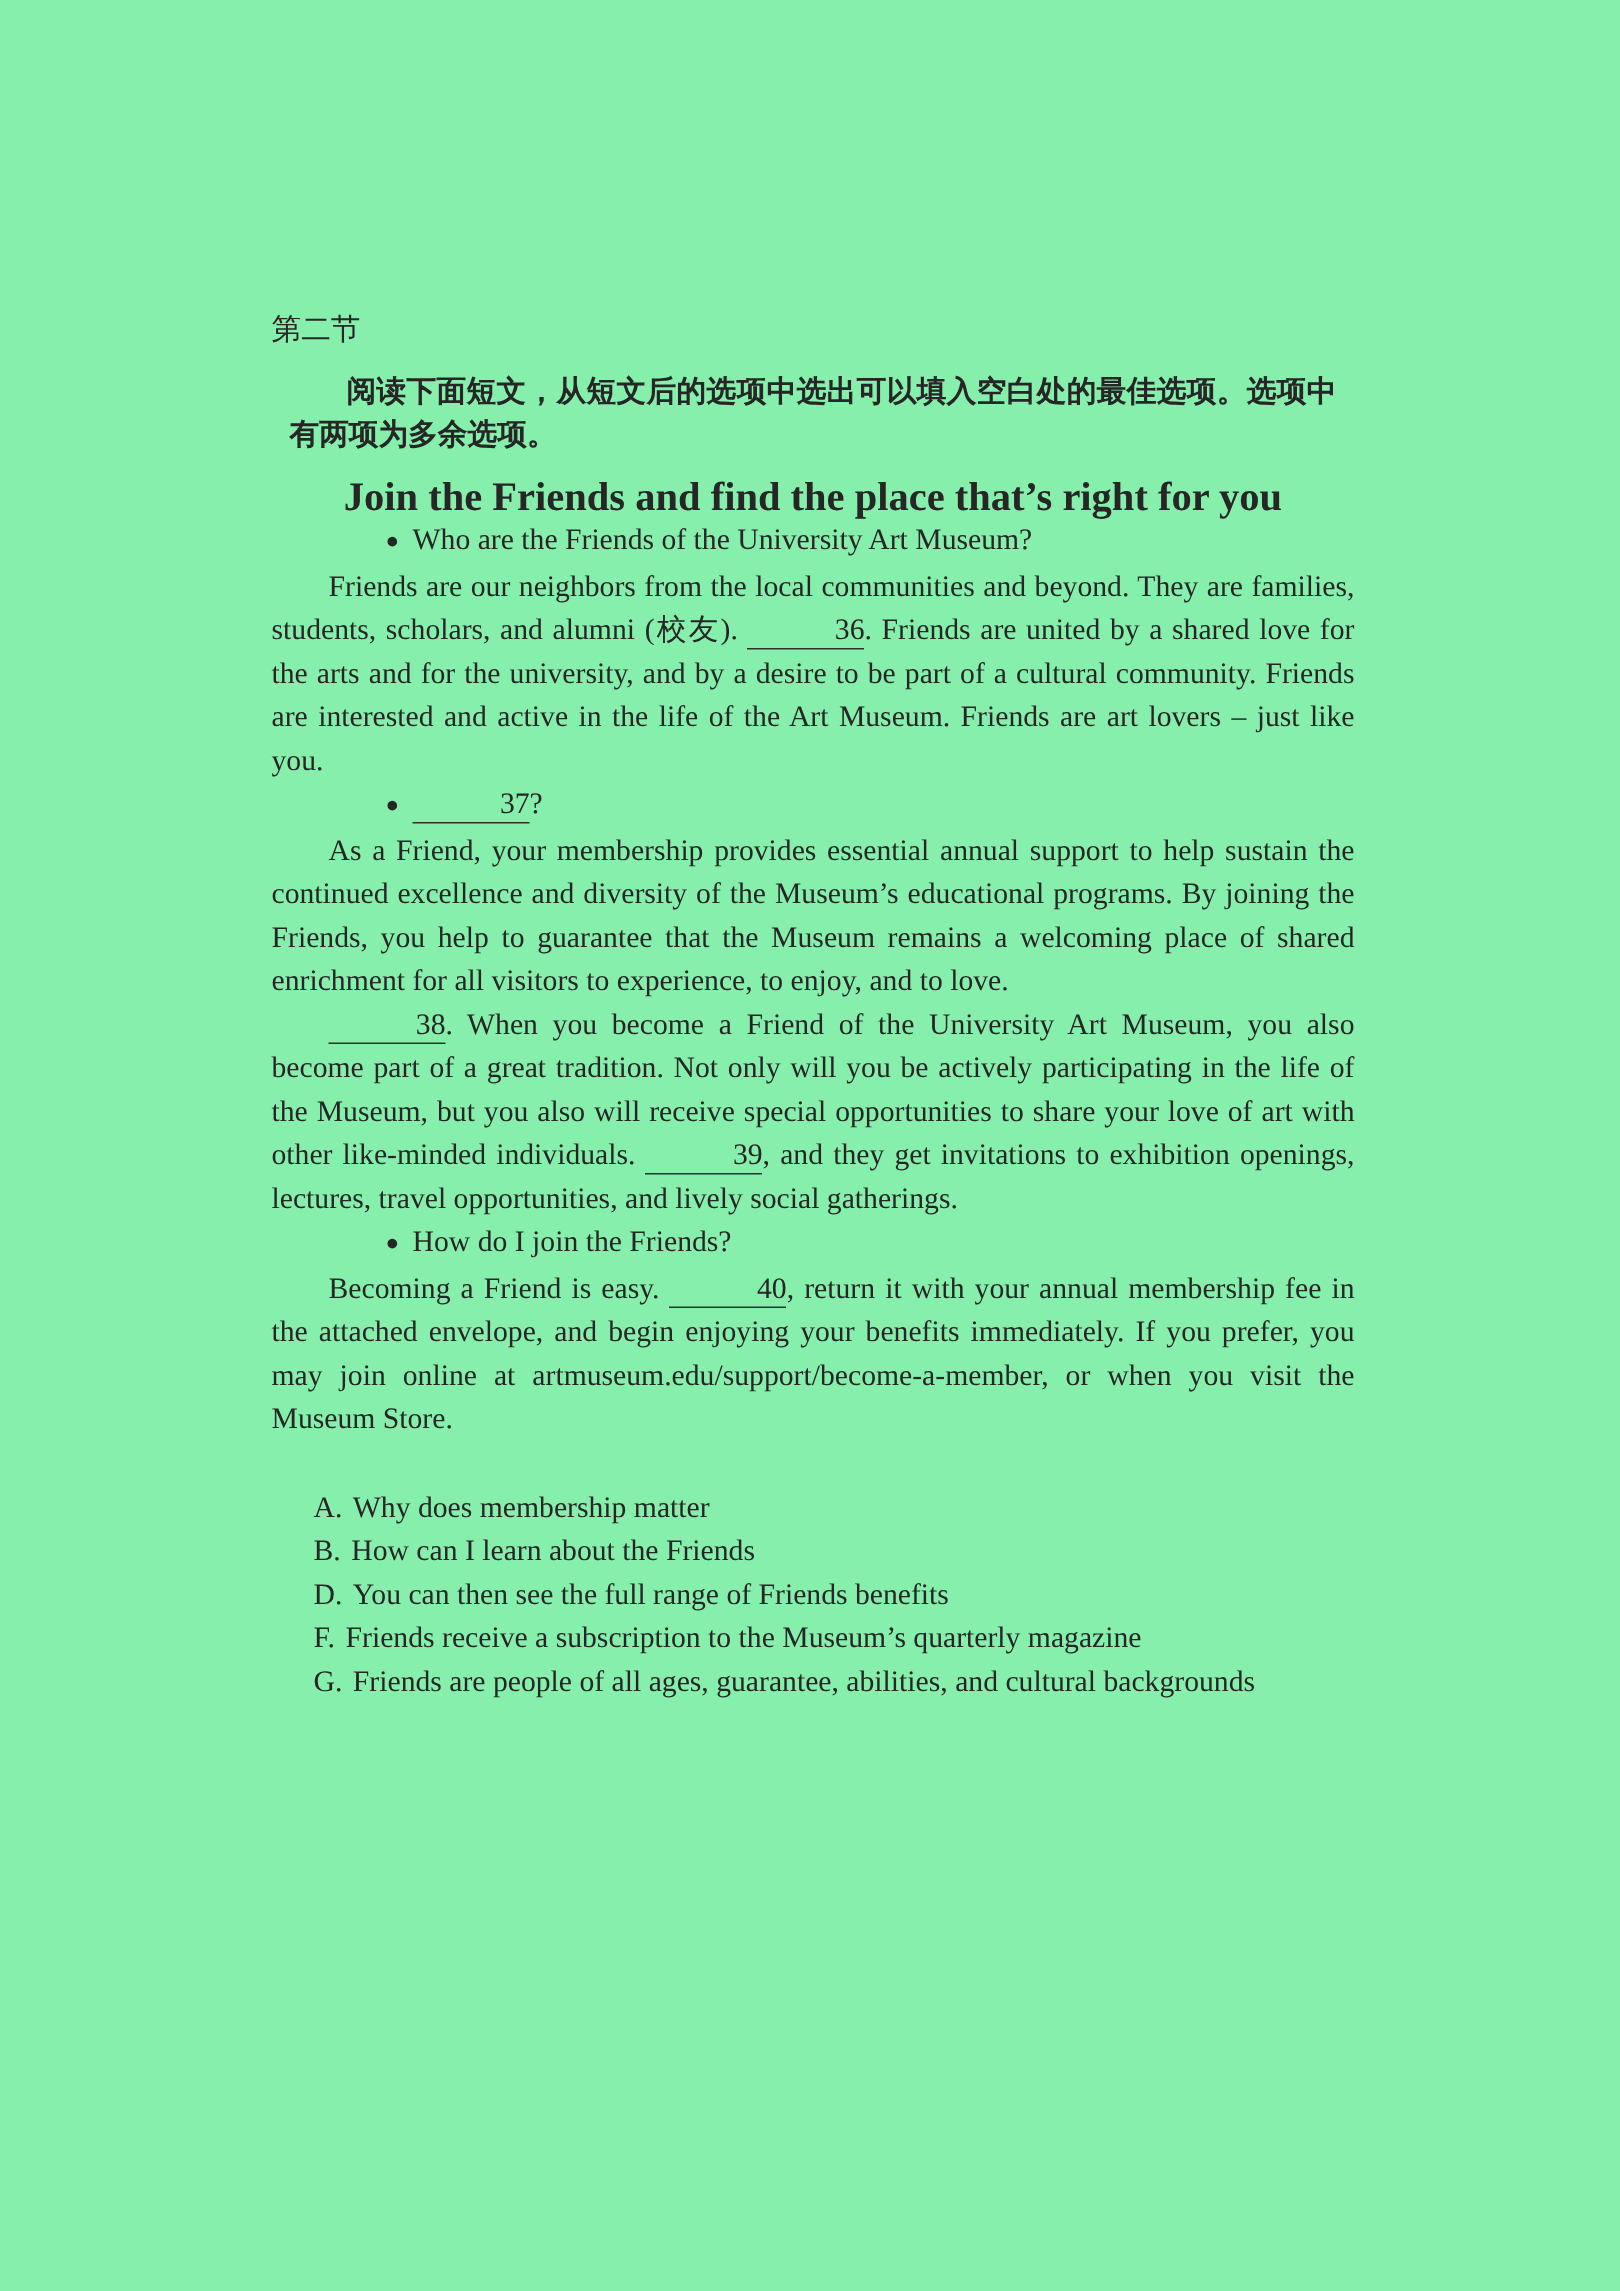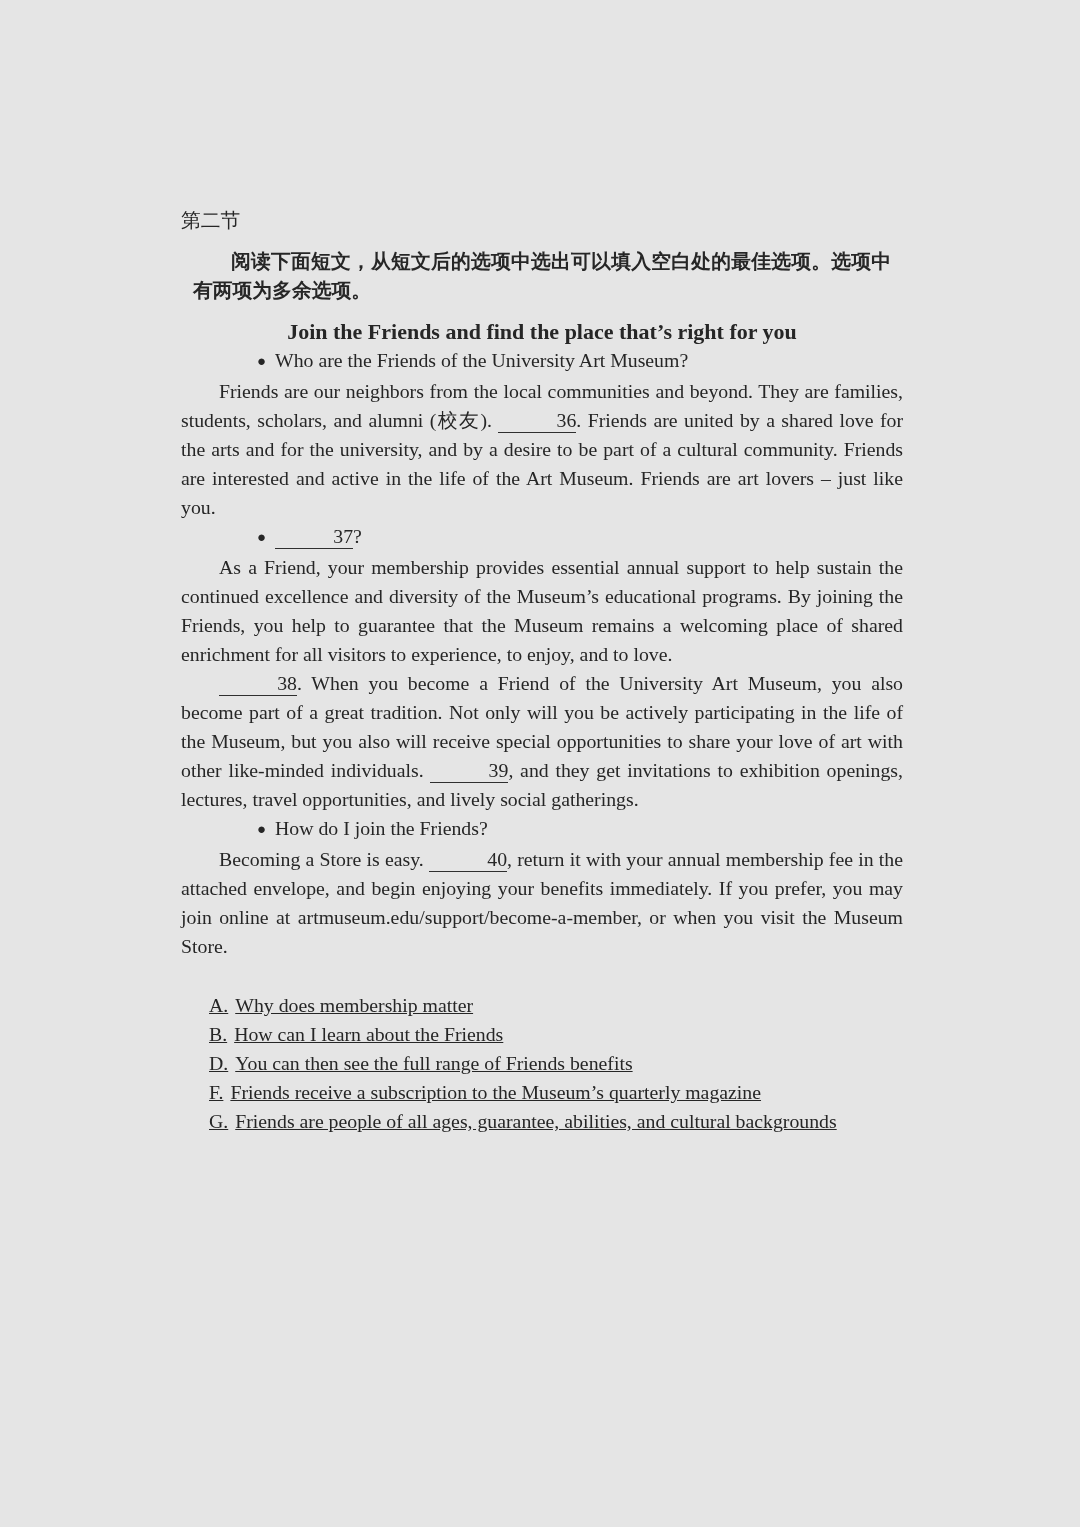--- a/index.html
+++ b/index.html
@@ -4,21 +4,21 @@
 <style>
   html, body {
     margin: 0;
     padding: 0;
     background: #ffffff;
   }
   .page {
     position: relative;
     width: 1080px;
     height: 1527px;
-    background: #e5e5e5;
+    background: #86efac;
     font-family: "Liberation Serif", "DejaVu Serif", serif;
     color: #262626;
     overflow: hidden;
   }
   .content {
     position: absolute;
     top: 206px;
     left: 181px;
     width: 722px;
     font-size: 19.8px;
@@ -28,21 +28,21 @@
     margin: 0;
   }
   .cn-instructions {
     margin: 12px;
     text-indent: 38px;
     text-align: justify;
     font-weight: bold;
   }
   .title {
     margin: 11px 0 0 0;
-    font-size: 22px;
+    font-size: 27px;
     font-weight: bold;
     text-align: center;
     line-height: 29px;
   }
   .bullet-line {
     margin: 0;
     text-indent: 38px;
   }
   .bullet {
     font-size: 15px;
@@ -62,21 +62,20 @@
     text-indent: 0;
     border-bottom: 1.5px solid #2f2f2f;
     line-height: 24px;
   }
   .options {
     margin-top: 30px;
   }
   .option-row {
     padding-left: 28px;
     line-height: 29px;
-    text-decoration: underline;
   }
   .option-label {
     margin-right: 7px;
   }
 </style>
 </head>
 <body>
 
 <div class="page">
   <div class="content">
@@ -93,21 +92,21 @@
 
     <div class="bullet-line"><span class="bullet">●</span><span class="blank"><span>37</span></span><span>?</span></div>
 
     <p class="para"><span>As a Friend, your membership provides essential annual support to help sustain the continued excellence and diversity of the Museum’s educational programs. By joining the Friends, you help to guarantee that the Museum remains a welcoming place of shared enrichment for all visitors to experience, to enjoy, and to love.</span></p>
 
 
     <p class="para"><span class="blank"><span>38</span></span><span>. When you become a Friend of the University Art Museum, you also become part of a great tradition. Not only will you be actively participating in the life of the Museum, but you also will receive special opportunities to share your love of art with other like-minded individuals. </span><span class="blank"><span>39</span></span><span>, and they get invitations to exhibition openings, lectures, travel opportunities, and lively social gatherings.</span></p>
 
     <div class="bullet-line"><span class="bullet">●</span><span>How do I join the Friends?</span></div>
 
-    <p class="para"><span>Becoming a Store is easy. </span><span class="blank"><span>40</span></span><span>, return it with your annual membership fee in the attached envelope, and begin enjoying your benefits immediately. If you prefer, you may join online at artmuseum.edu/support/become-a-member, or when you visit the Museum Store.</span></p>
+    <p class="para"><span>Becoming a Friend is easy. </span><span class="blank"><span>40</span></span><span>, return it with your annual membership fee in the attached envelope, and begin enjoying your benefits immediately. If you prefer, you may join online at artmuseum.edu/support/become-a-member, or when you visit the Museum Store.</span></p>
 
     <div class="options">
       <div class="option-row"><span class="option-label">A.</span><span>Why does membership matter</span></div>
       <div class="option-row"><span class="option-label">B.</span><span>How can I learn about the Friends</span></div>
       <div class="option-row"><span class="option-label">D.</span><span>You can then see the full range of Friends benefits</span></div>
       <div class="option-row"><span class="option-label">F.</span><span>Friends receive a subscription to the Museum’s quarterly magazine</span></div>
       <div class="option-row"><span class="option-label">G.</span><span>Friends are people of all ages, guarantee, abilities, and cultural backgrounds</span></div>
     </div>
 
   </div>

